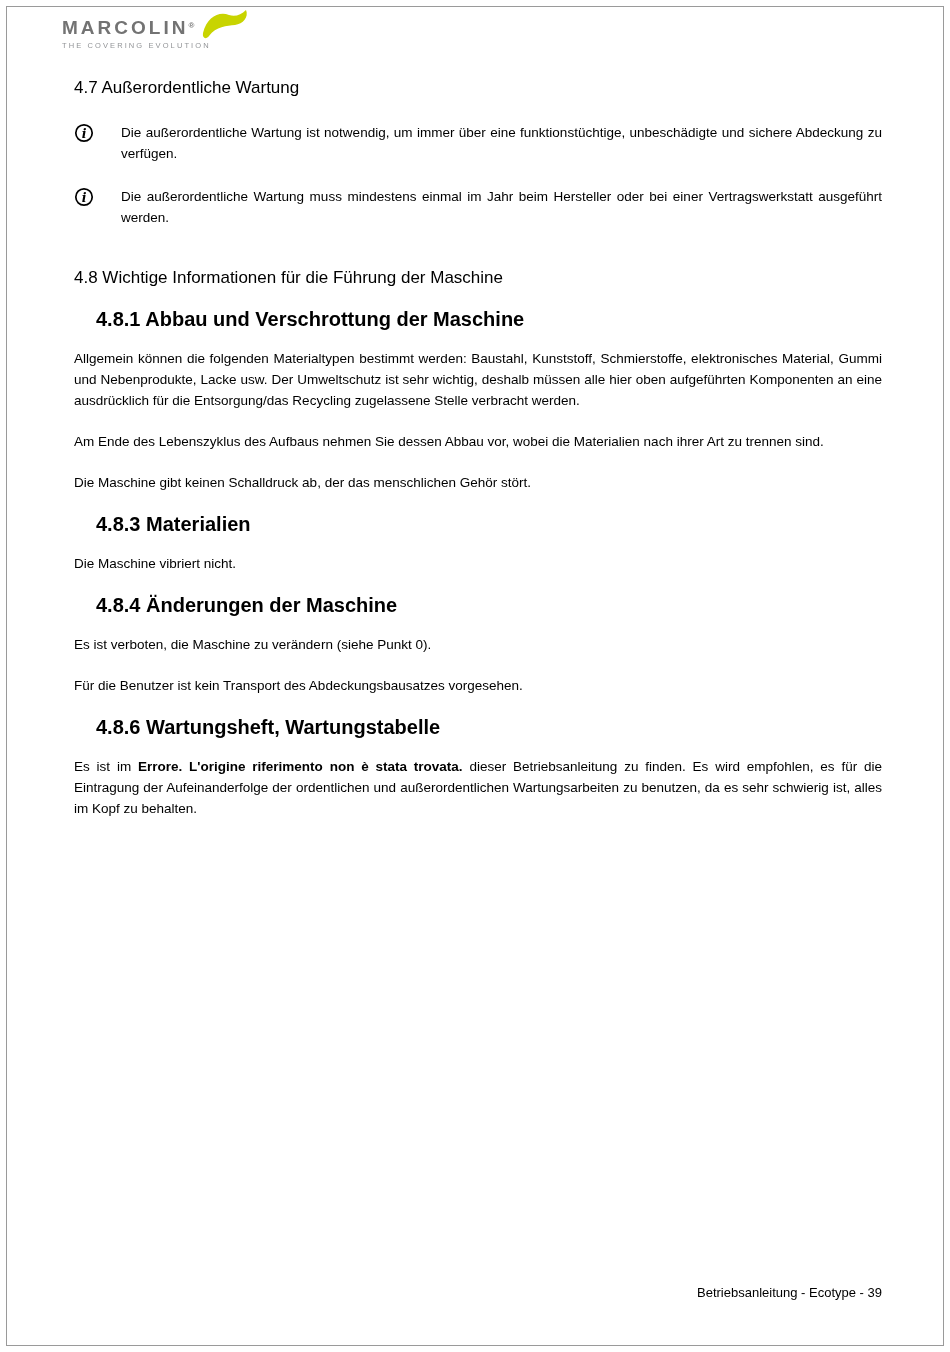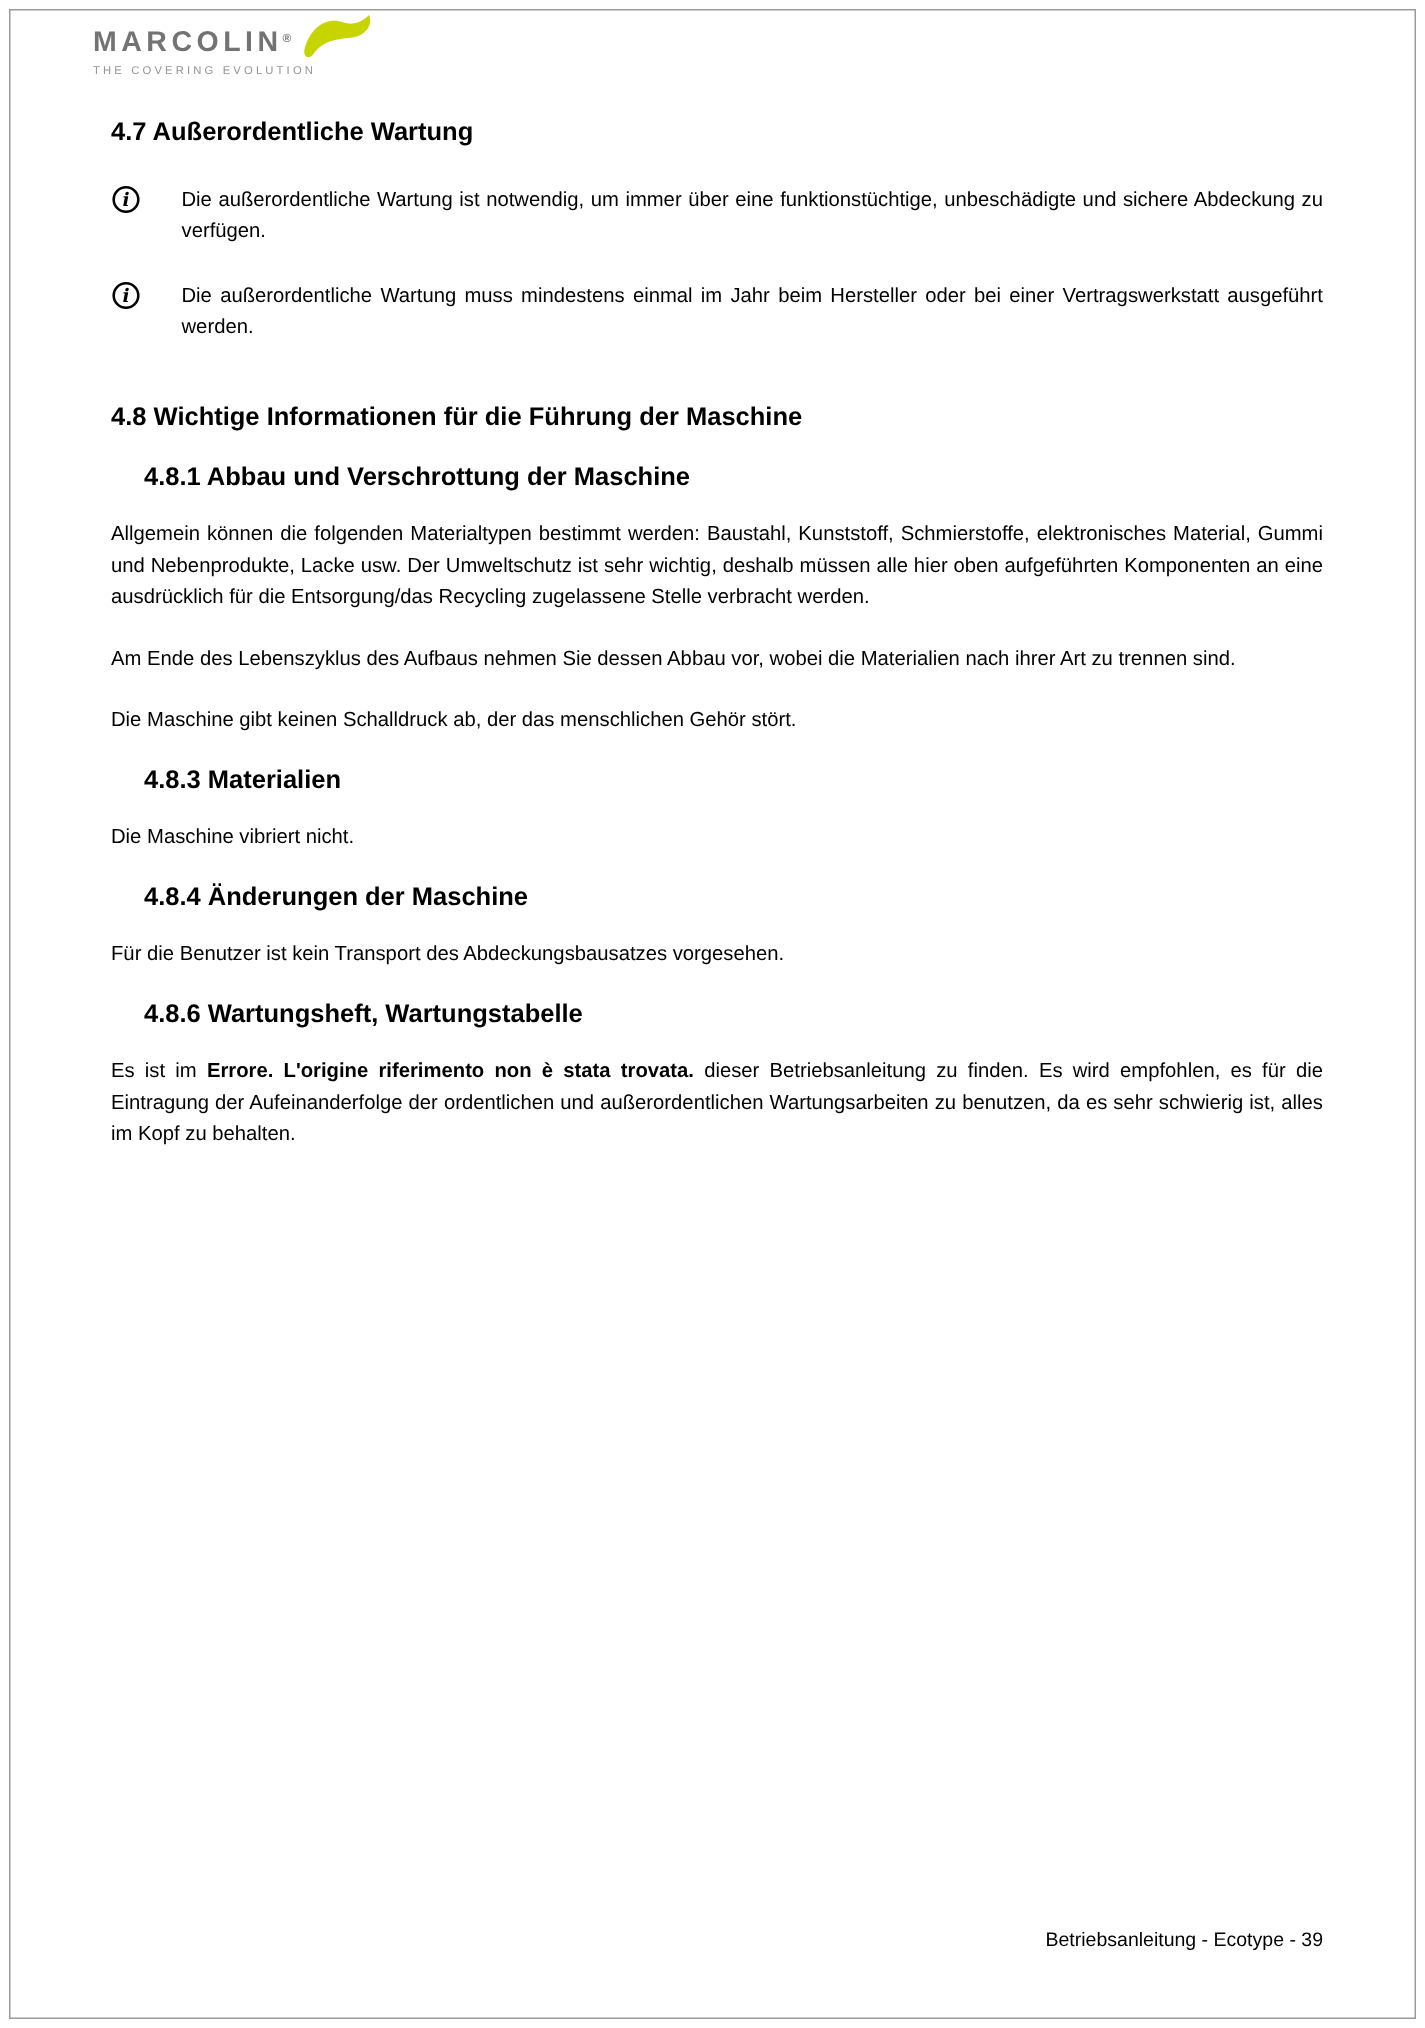--- a/index.html
+++ b/index.html
@@ -42,26 +42,26 @@
     white-space: nowrap;
   }
   .logo-swoosh { margin-left: -10px; margin-top: -7px; }
   
   .content {
     position: absolute;
     left: 74px; right: 68px; top: 78px;
   }
   .section-title {
     font-size: 17px;
-    font-weight: bold;
+    font-weight: normal;
     margin: 0 0 24px 0;
   }
   .section-title.second { margin: 14px 0 20px 0; }
   .subsection-title {
-    font-size: 17px;
+    font-size: 20px;
     font-weight: bold;
     margin: 8px 0 17px 22px;
   }
   .para {
     font-size: 13.5px;
     line-height: 21px;
     text-align: justify;
     margin: 0 0 20px 0;
   }
   .note {
@@ -132,20 +132,21 @@
   <h2 class="subsection-title">4.8.1 Abbau und Verschrottung der Maschine</h2>
   <p class="para">Allgemein können die folgenden Materialtypen bestimmt werden: Baustahl, Kunststoff, Schmierstoffe, elektronisches Material, Gummi und Nebenprodukte, Lacke usw. Der Umweltschutz ist sehr wichtig, deshalb müssen alle hier oben aufgeführten Komponenten an eine ausdrücklich für die Entsorgung/das Recycling zugelassene Stelle verbracht werden.</p>
   <p class="para">Am Ende des Lebenszyklus des Aufbaus nehmen Sie dessen Abbau vor, wobei die Materialien nach ihrer Art zu trennen sind.</p>
 
   <p class="para">Die Maschine gibt keinen Schalldruck ab, der das menschlichen Gehör stört.</p>
 
   <h2 class="subsection-title">4.8.3 Materialien</h2>
   <p class="para">Die Maschine vibriert nicht.</p>
 
   <h2 class="subsection-title">4.8.4 Änderungen der Maschine</h2>
+  <p class="para">Es ist verboten, die Maschine zu verändern (siehe Punkt 0).</p>
 
   <p class="para">Für die Benutzer ist kein Transport des Abdeckungsbausatzes vorgesehen.</p>
 
   <h2 class="subsection-title">4.8.6 Wartungsheft, Wartungstabelle</h2>
   <p class="para"><span>Es ist im </span><span class="bold">Errore. L'origine riferimento non è stata trovata.</span><span> dieser Betriebsanleitung zu finden. Es wird empfohlen, es für die Eintragung der Aufeinanderfolge der ordentlichen und außerordentlichen Wartungsarbeiten zu benutzen, da es sehr schwierig ist, alles im Kopf zu behalten.</span></p>
 
 </div>
 
 <div class="footer">Betriebsanleitung - Ecotype - 39</div>
 

